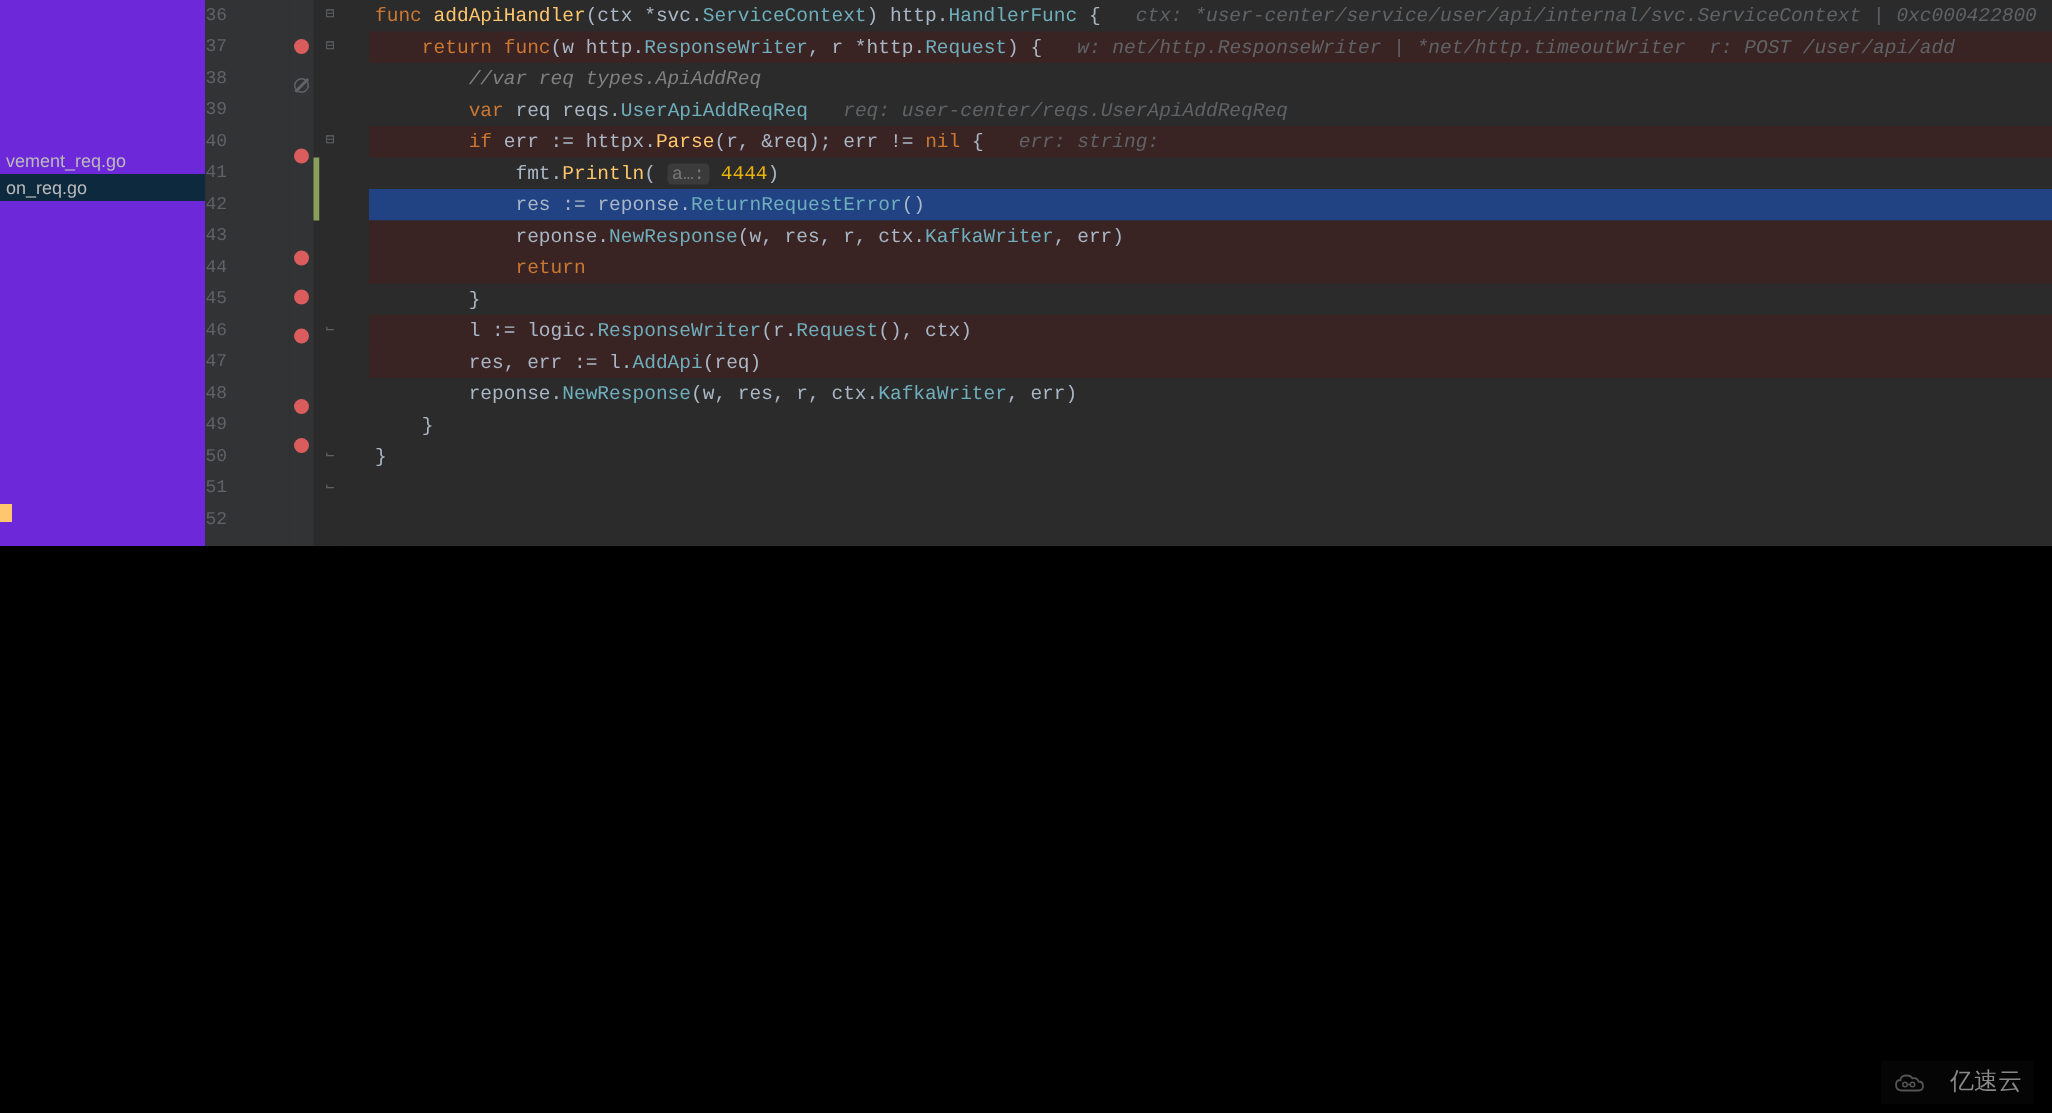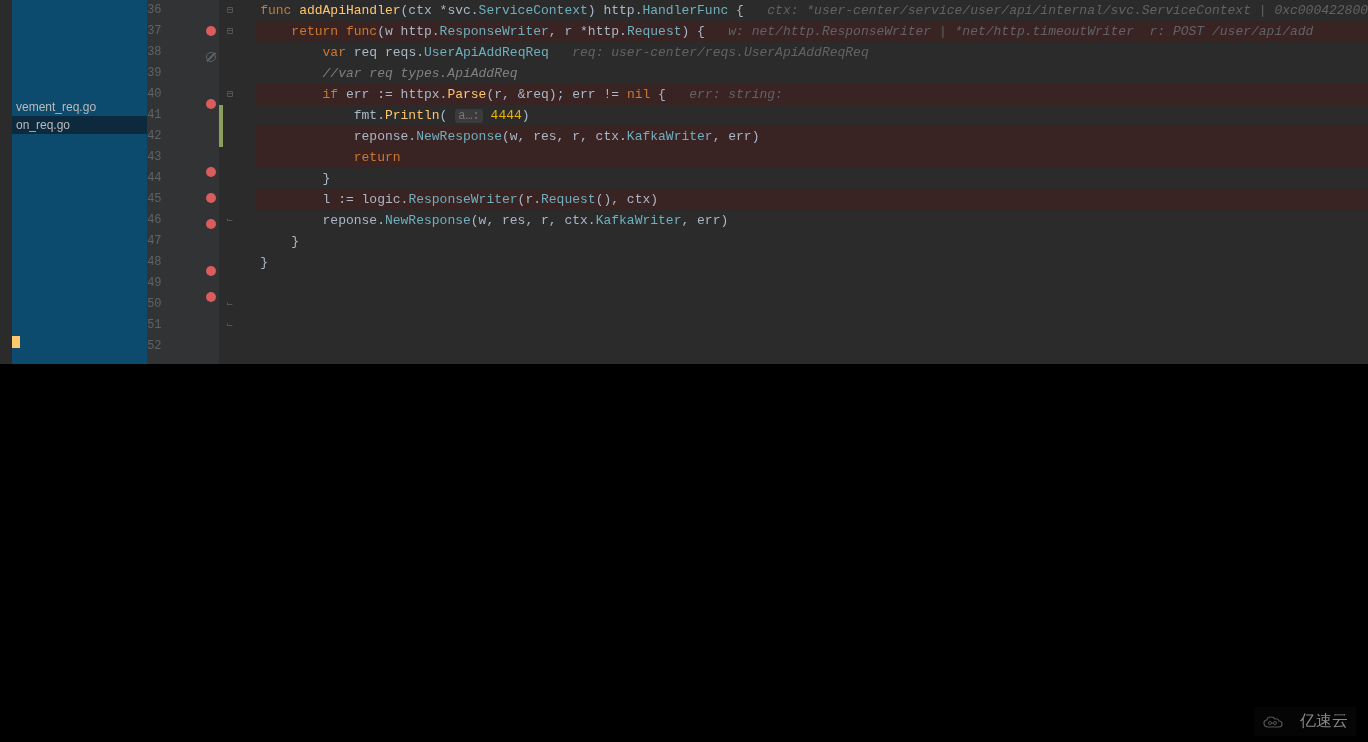--- a/index.html
+++ b/index.html
@@ -13,27 +13,26 @@
       position: relative;
     }
     .ide-container {
       display: flex;
       width: 100%;
       height: 364px;
       background: #2b2b2b;
     }
     .sidebar {
       width: 137px;
-      background: #0c4a6e;
+      background: #6d28d9;
       color: #bbb;
       font-family: -apple-system, sans-serif;
       font-size: 12px;
       overflow: hidden;
       position: relative;
-      margin-left: 12px;
     }
     .sidebar-files {
       padding-top: 98px;
     }
     .sidebar-file {
       padding: 2px 4px;
       color: #bbb;
       white-space: nowrap;
     }
     .sidebar-file.selected {
@@ -257,28 +256,30 @@
         <div style="height: 21px;"></div>
         <div style="height: 21px;"></div>
         <div style="height: 21px;"></div>
         <div style="height: 21px;"><span class="fold-mark">⌙</span></div>
         <div style="height: 21px;"><span class="fold-mark">⌙</span></div>
         <div style="height: 21px;"></div>
       </div>
     <div class="code-area" id="code">
         <div class="code-line"><span></span><span class="kw">func </span><span class="fn">addApiHandler</span><span class="punc">(ctx *</span><span class="ident">svc</span><span class="punc">.</span><span class="ty">ServiceContext</span><span class="punc">) </span><span class="ident">http</span><span class="punc">.</span><span class="ty">HandlerFunc</span><span class="punc"> {   </span><span class="hint">ctx: *user-center/service/user/api/internal/svc.ServiceContext | 0xc000422800</span></div>
         <div class="code-line bp-line-bg"><span>    </span><span class="kw">return func</span><span class="punc">(w </span><span class="ident">http</span><span class="punc">.</span><span class="ty">ResponseWriter</span><span class="punc">, r *</span><span class="ident">http</span><span class="punc">.</span><span class="ty">Request</span><span class="punc">) {   </span><span class="hint">w: net/http.ResponseWriter | *net/http.timeoutWriter  r: POST /user/api/add</span></div>
+        <div class="code-line"><span>        </span><span class="cm">//var req types.ApiAddReq</span></div>
         <div class="code-line"><span>        </span><span class="kw">var </span><span class="ident">req </span><span class="ident">reqs</span><span class="punc">.</span><span class="ty">UserApiAddReqReq</span><span class="punc">   </span><span class="hint">req: user-center/reqs.UserApiAddReqReq</span></div>
-        <div class="code-line"><span>        </span><span class="cm">//var req types.ApiAddReq</span></div>
         <div class="code-line bp-line-bg"><span>        </span><span class="kw">if </span><span class="ident">err </span><span class="punc">:= </span><span class="ident">httpx</span><span class="punc">.</span><span class="fn">Parse</span><span class="punc">(r, &amp;req); </span><span class="ident">err </span><span class="punc">!= </span><span class="kw">nil</span><span class="punc"> {   </span><span class="hint">err: string:</span></div>
         <div class="code-line"><span>            </span><span class="ident">fmt</span><span class="punc">.</span><span class="fn">Println</span><span class="punc">( </span><span class="hint-box">a…:</span><span class="punc"> </span><span class="num">4444</span><span class="punc">)</span></div>
+        <div class="code-line selected-line"><span>            </span><span class="ident">res </span><span class="punc">:= </span><span class="ident">reponse</span><span class="punc">.</span><span class="ty">ReturnRequestError</span><span class="punc">()</span></div>
         <div class="code-line bp-line-bg"><span>            </span><span class="ident">reponse</span><span class="punc">.</span><span class="ty">NewResponse</span><span class="punc">(w, res, r, ctx.</span><span class="ty">KafkaWriter</span><span class="punc">, err)</span></div>
         <div class="code-line bp-line-bg"><span>            </span><span class="kw">return</span></div>
         <div class="code-line"><span>        </span><span class="punc">}</span></div>
         <div class="code-line bp-line-bg"><span>        </span><span class="ident">l </span><span class="punc">:= </span><span class="ident">logic</span><span class="punc">.</span><span class="ty">ResponseWriter</span><span class="punc">(r.</span><span class="ty">Request</span><span class="punc">(), ctx)</span></div>
+        <div class="code-line bp-line-bg"><span>        </span><span class="ident">res</span><span class="punc">, err </span><span class="punc">:= </span><span class="ident">l</span><span class="punc">.</span><span class="ty">AddApi</span><span class="punc">(req)</span></div>
         <div class="code-line"><span>        </span><span class="ident">reponse</span><span class="punc">.</span><span class="ty">NewResponse</span><span class="punc">(w, res, r, ctx.</span><span class="ty">KafkaWriter</span><span class="punc">, err)</span></div>
         <div class="code-line"><span>    </span><span class="punc">}</span></div>
         <div class="code-line"><span></span><span class="punc">}</span></div>
         <div class="code-line"><span></span></div>
       </div>
   </div>
 </div>
 
 <div class="black-area"></div>
 

